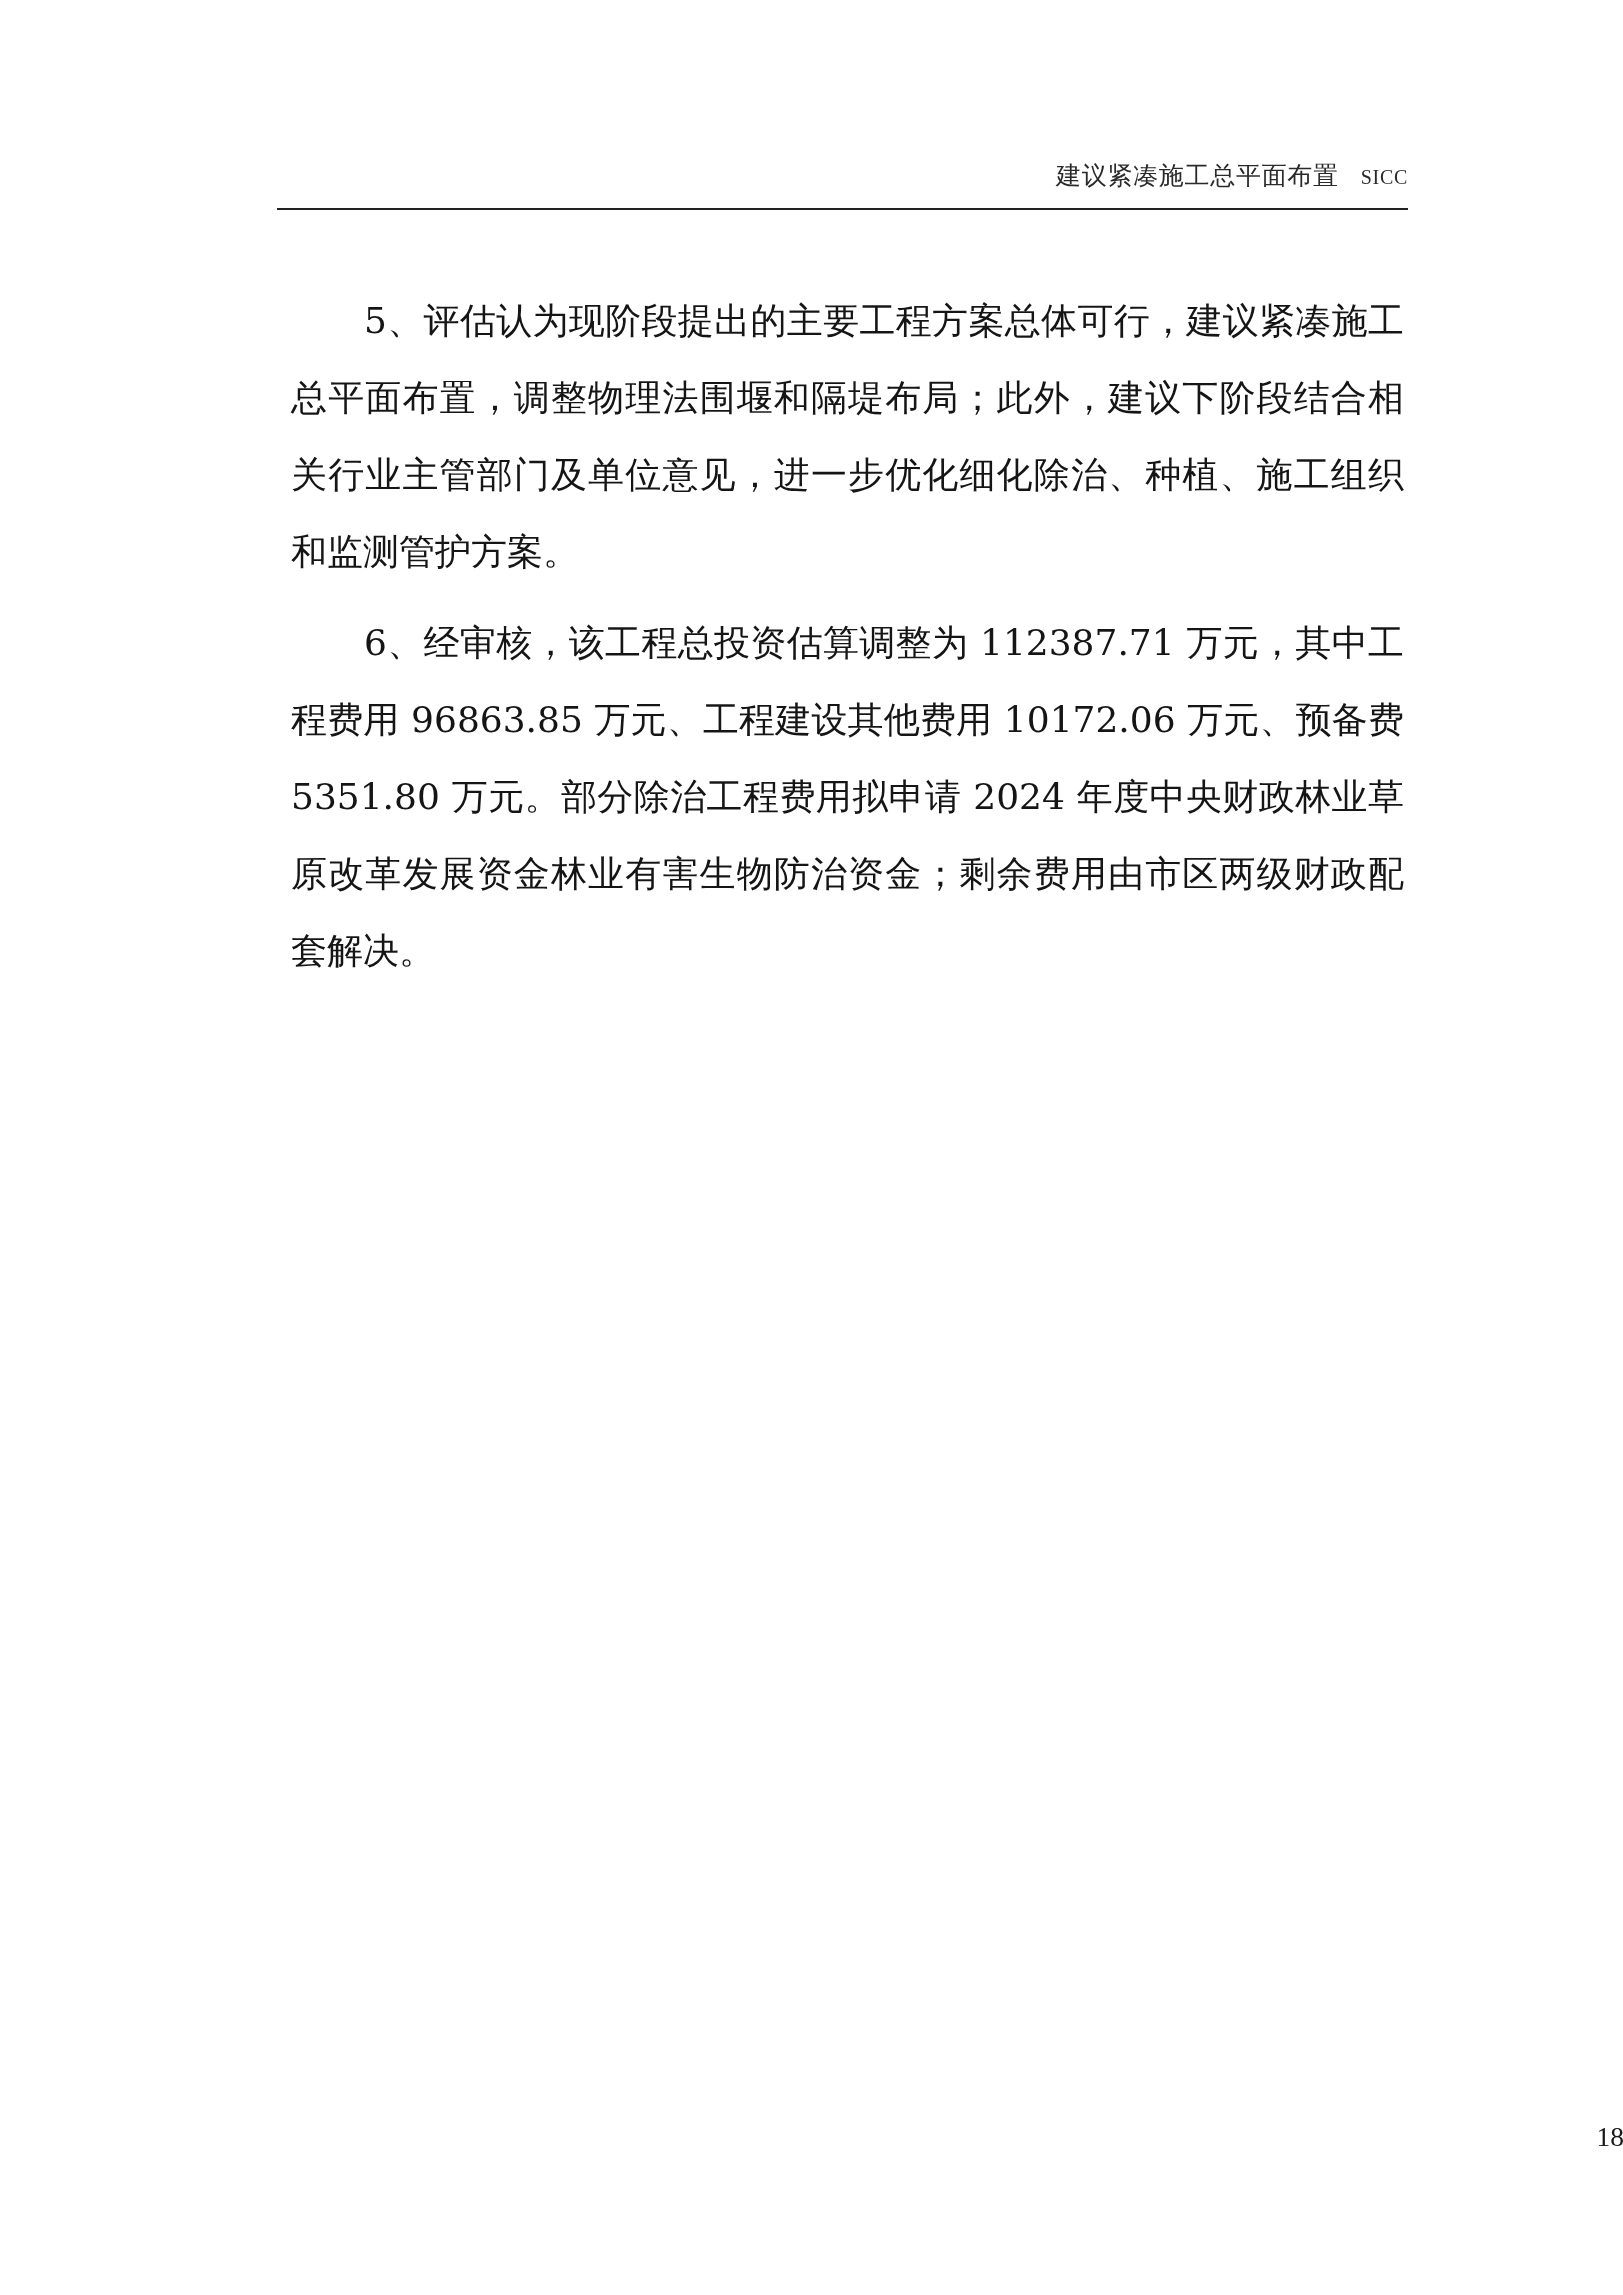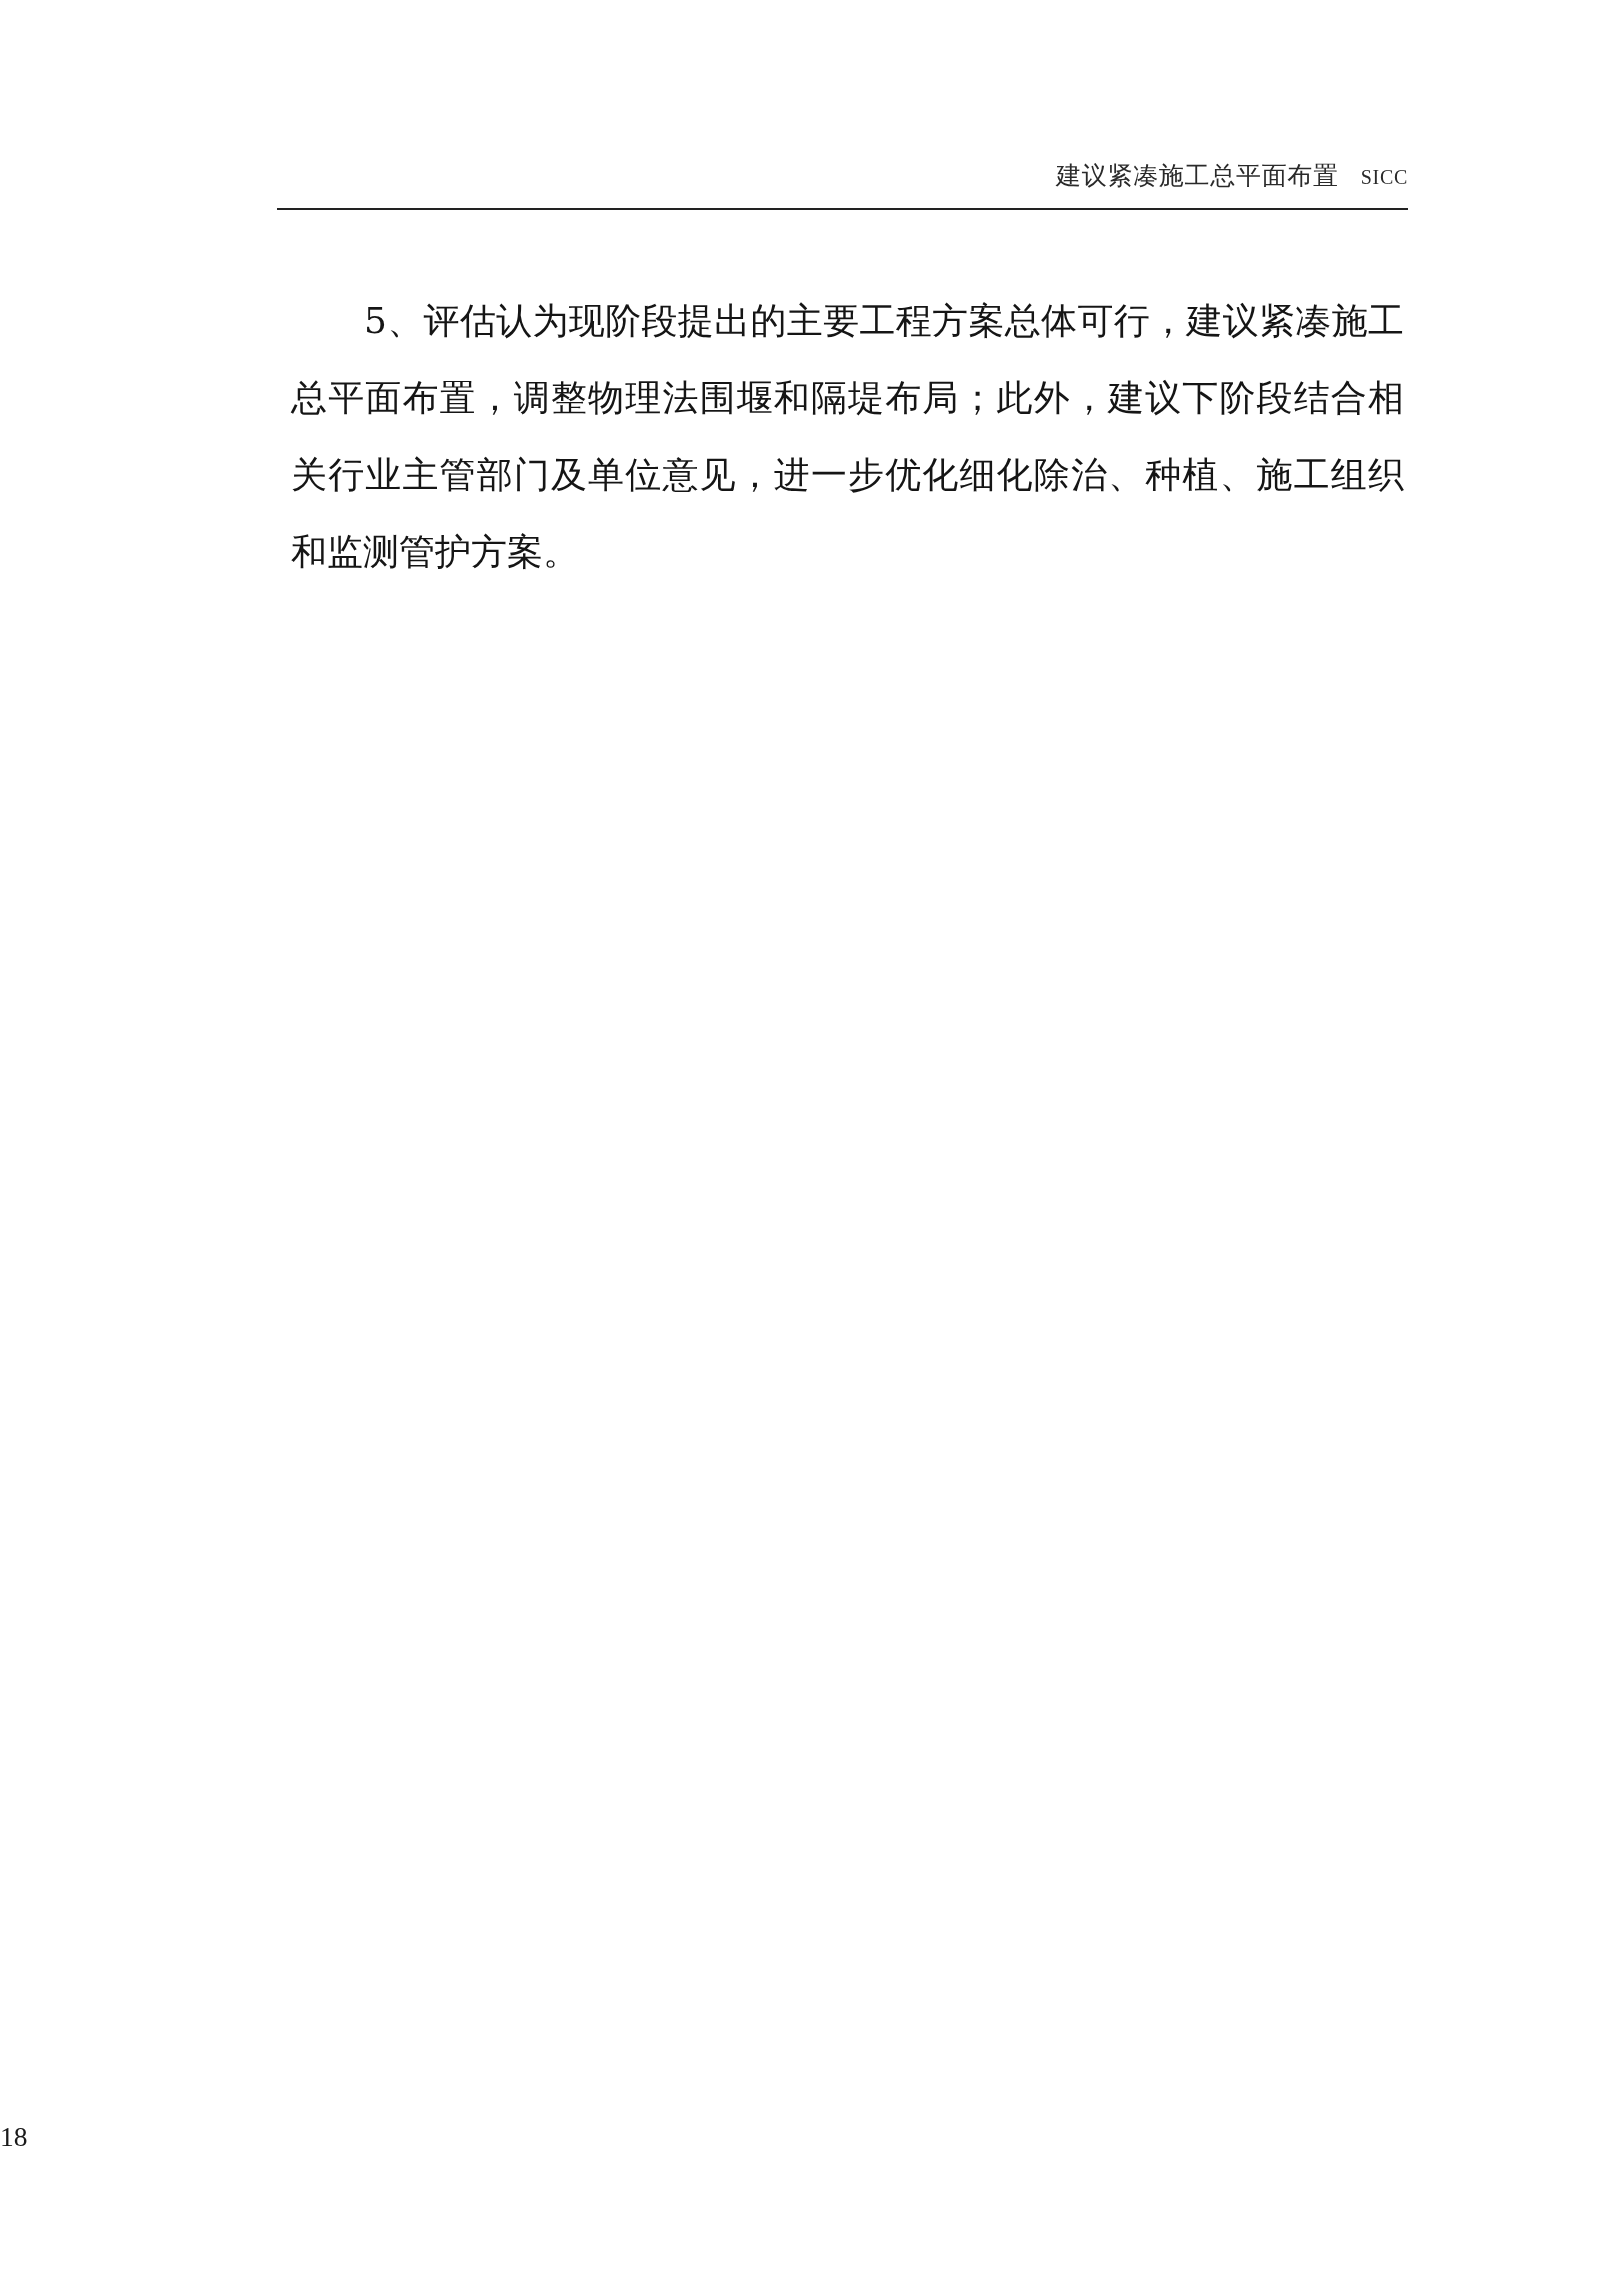--- a/index.html
+++ b/index.html
@@ -62,34 +62,35 @@
       text-indent: 0;
     }
     .para.indent {
       text-indent: 73px;
     }
     .page-number {
       position: absolute;
       left: 0;
       width: 1624px;
       top: 2121px;
-      text-align: left;
+      text-align: right;
       font-family: "Liberation Serif", "DejaVu Serif", serif;
       font-size: 27.5px;
       color: #1a1a1a;
     }
   </style>
 </head>
 <body>
 
 <div class="header">
   <div class="header-text">
     <span class="company">建议紧凑施工总平面布置</span><span class="abbr">SICC</span>
   </div>
   <div class="header-rule"></div>
 </div>
 
 <div class="body-text">
   <p class="para indent">5、评估认为现阶段提出的主要工程方案总体可行，建议紧凑施工总平面布置，调整物理法围堰和隔堤布局；此外，建议下阶段结合相关行业主管部门及单位意见，进一步优化细化除治、种植、施工组织和监测管护方案。</p>
+  <p class="para indent">6、经审核，该工程总投资估算调整为 112387.71 万元，其中工程费用 96863.85 万元、工程建设其他费用 10172.06 万元、预备费 5351.80 万元。部分除治工程费用拟申请 2024 年度中央财政林业草原改革发展资金林业有害生物防治资金；剩余费用由市区两级财政配套解决。</p>
 </div>
 
 <div class="page-number">18</div>
 
 
 </body></html>

